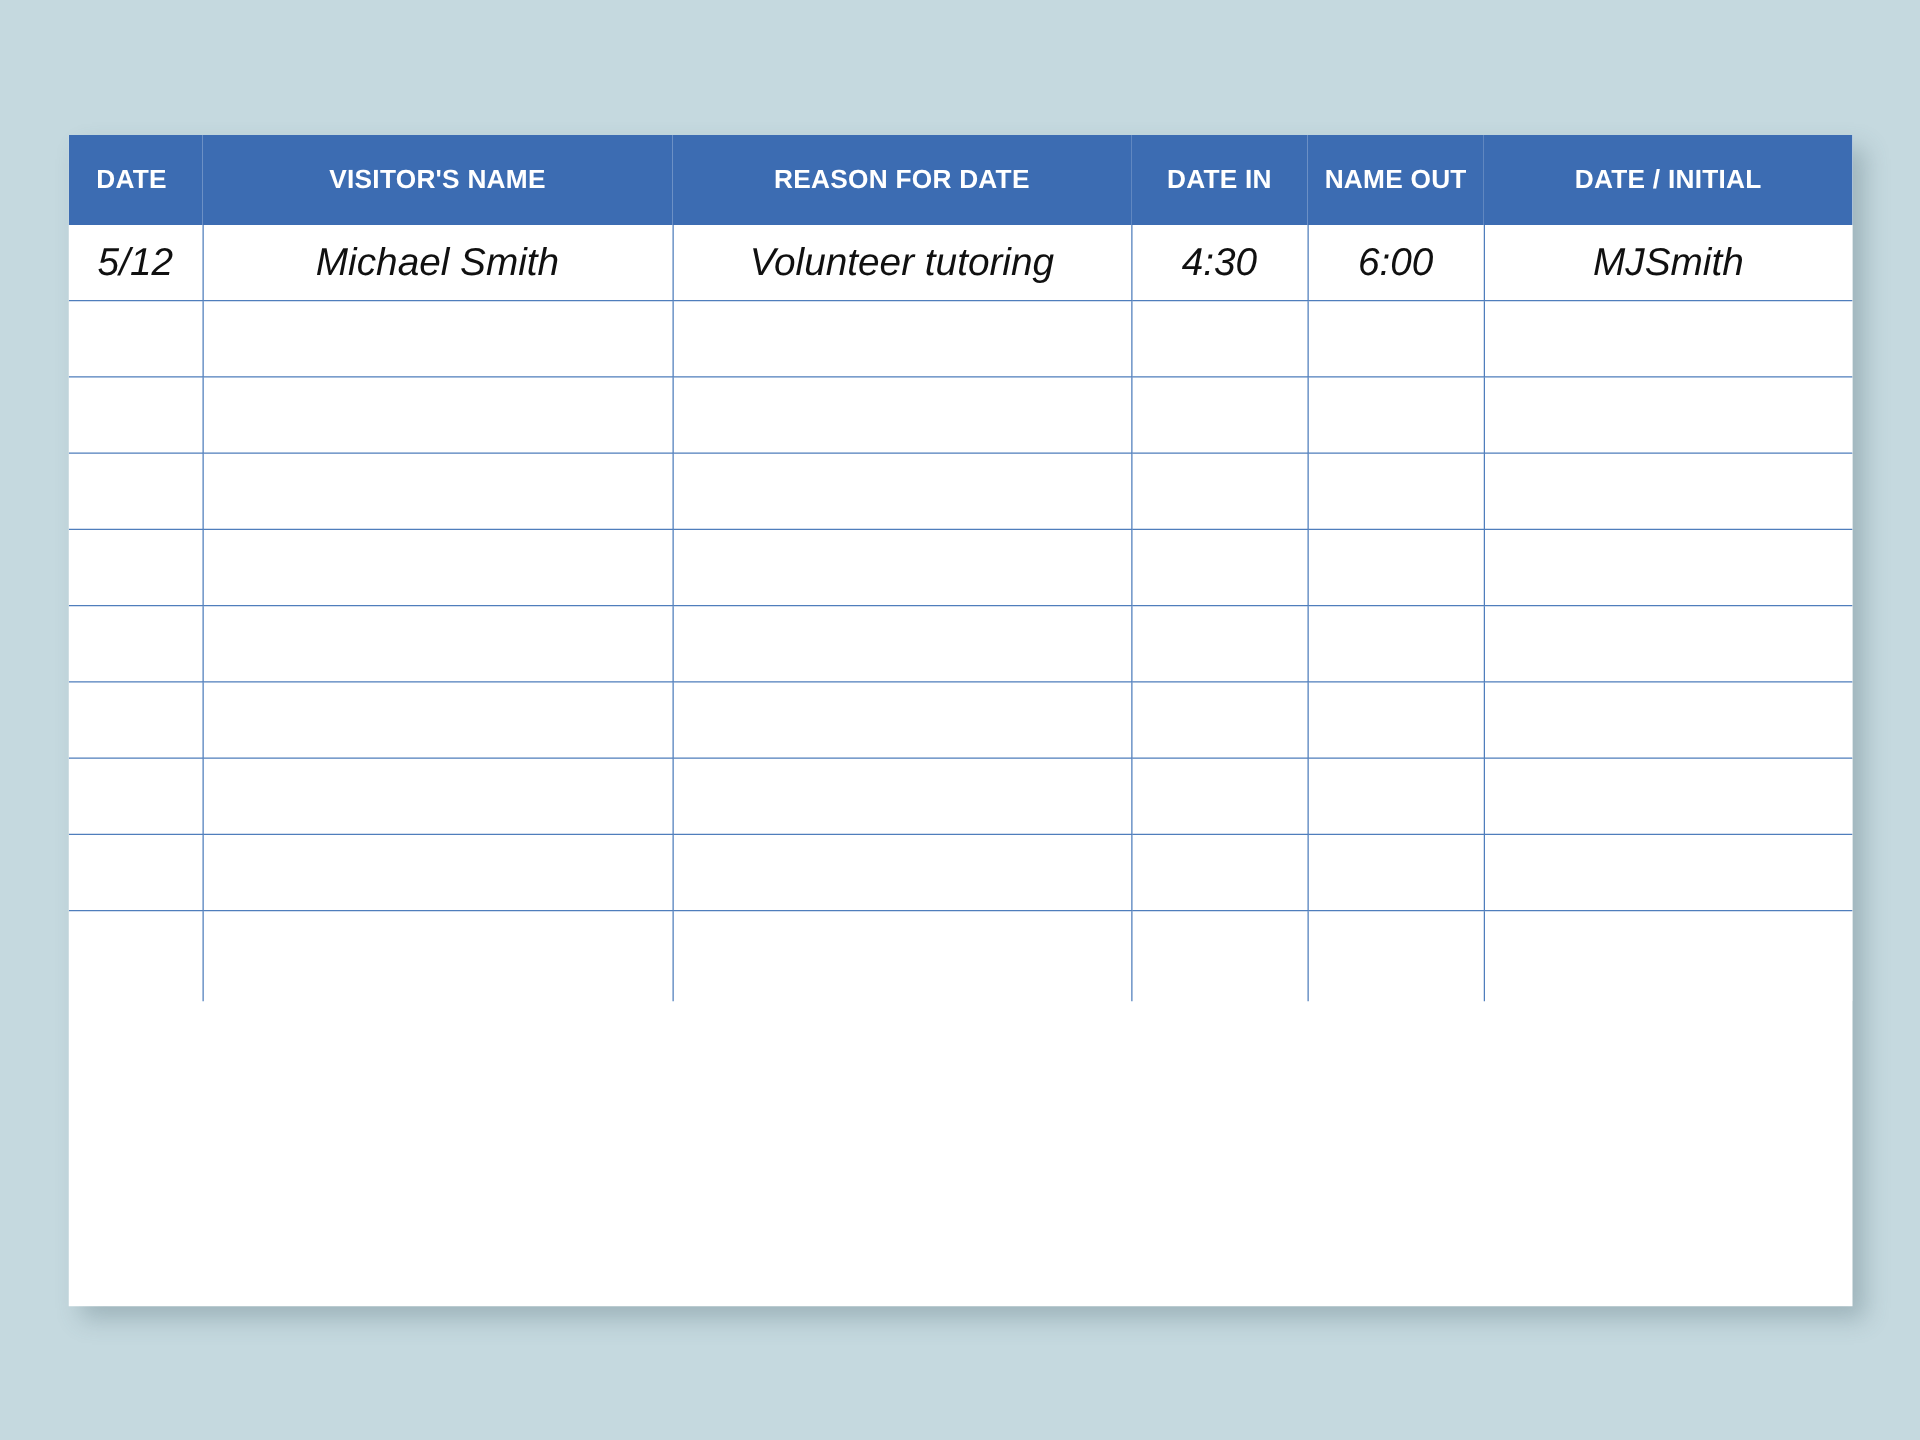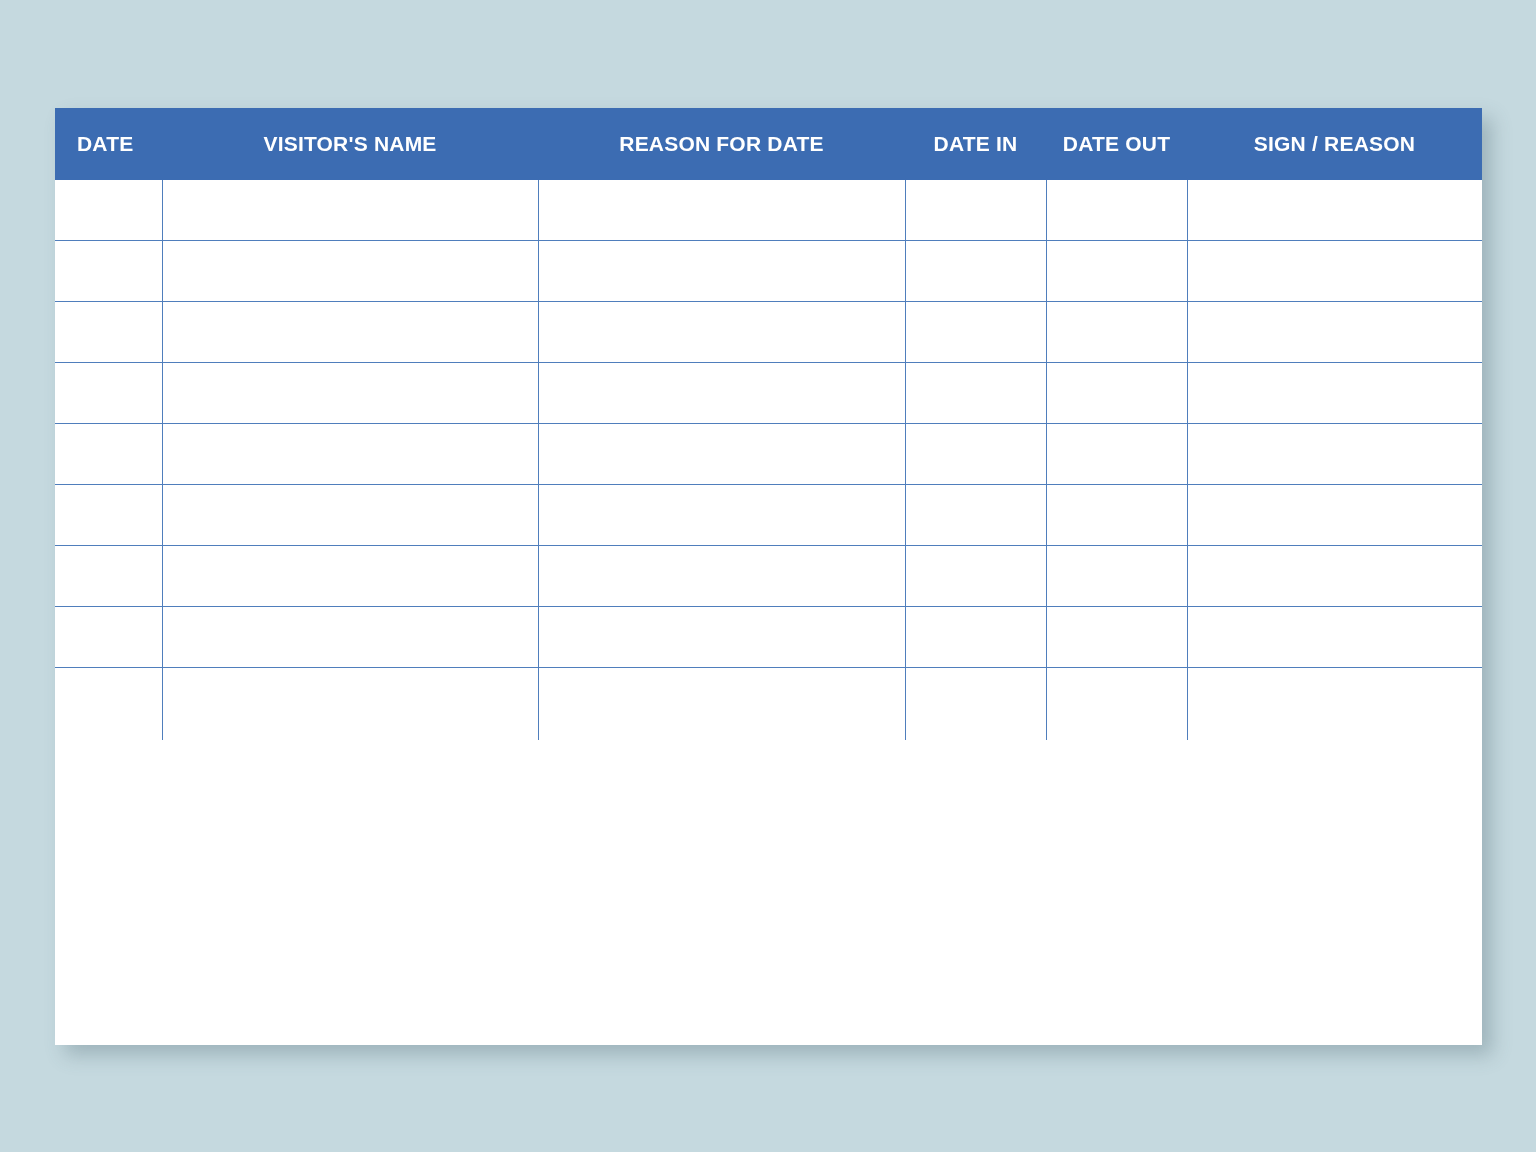--- a/index.html
+++ b/index.html
@@ -143,26 +143,34 @@
       <col class="c-timein">
       <col class="c-timeout">
       <col class="c-sign">
     </colgroup>
     <thead>
       <tr>
         <th>DATE</th>
         <th>VISITOR'S NAME</th>
         <th>REASON FOR DATE</th>
         <th>DATE IN</th>
-        <th>DATE OUT</th>
-        <th>SIGN / REASON</th>
+        <th>NAME OUT</th>
+        <th>DATE / INITIAL</th>
       </tr>
     </thead>
     <tbody id="table-body">
         <tr>
+          <td>5/12</td>
+          <td>Michael Smith</td>
+          <td>Volunteer tutoring</td>
+          <td>4:30</td>
+          <td>6:00</td>
+          <td>MJSmith</td>
+        </tr>
+        <tr>
           <td class="cell-empty"></td>
           <td class="cell-empty"></td>
           <td class="cell-empty"></td>
           <td class="cell-empty"></td>
           <td class="cell-empty"></td>
           <td class="cell-empty"></td>
         </tr>
         <tr>
           <td class="cell-empty"></td>
           <td class="cell-empty"></td>

